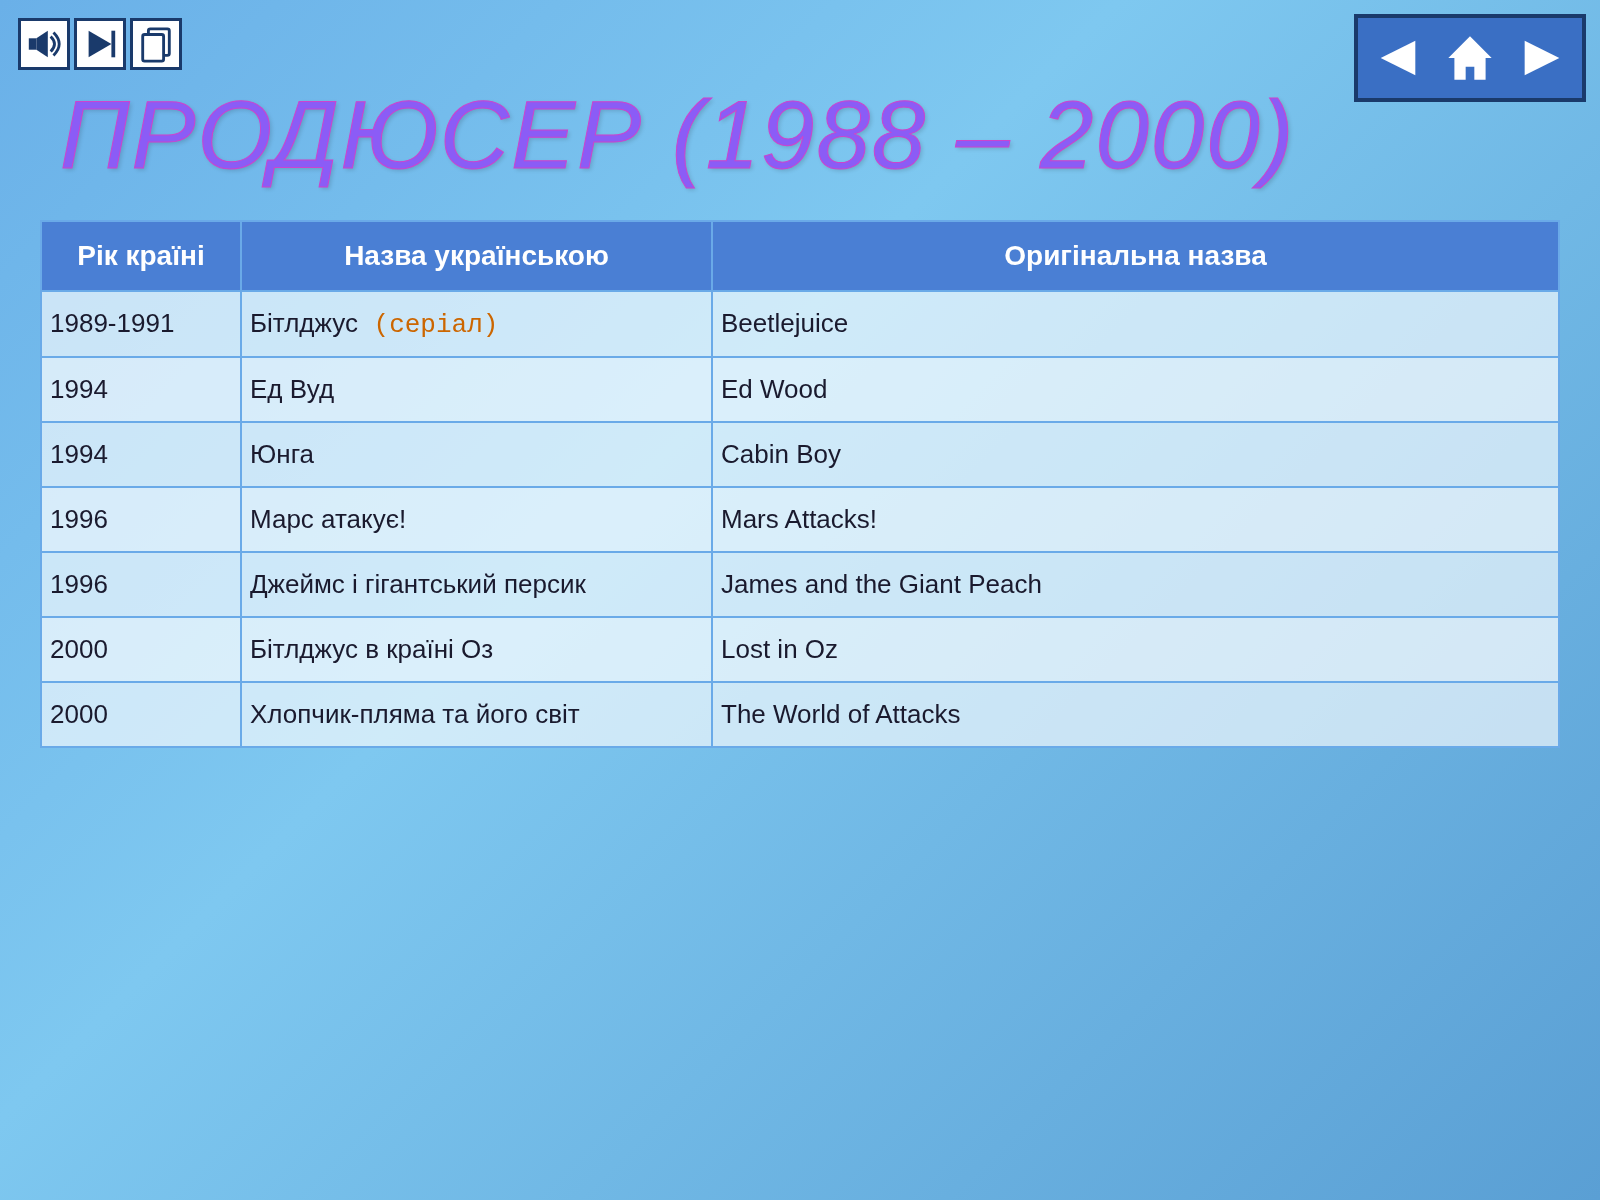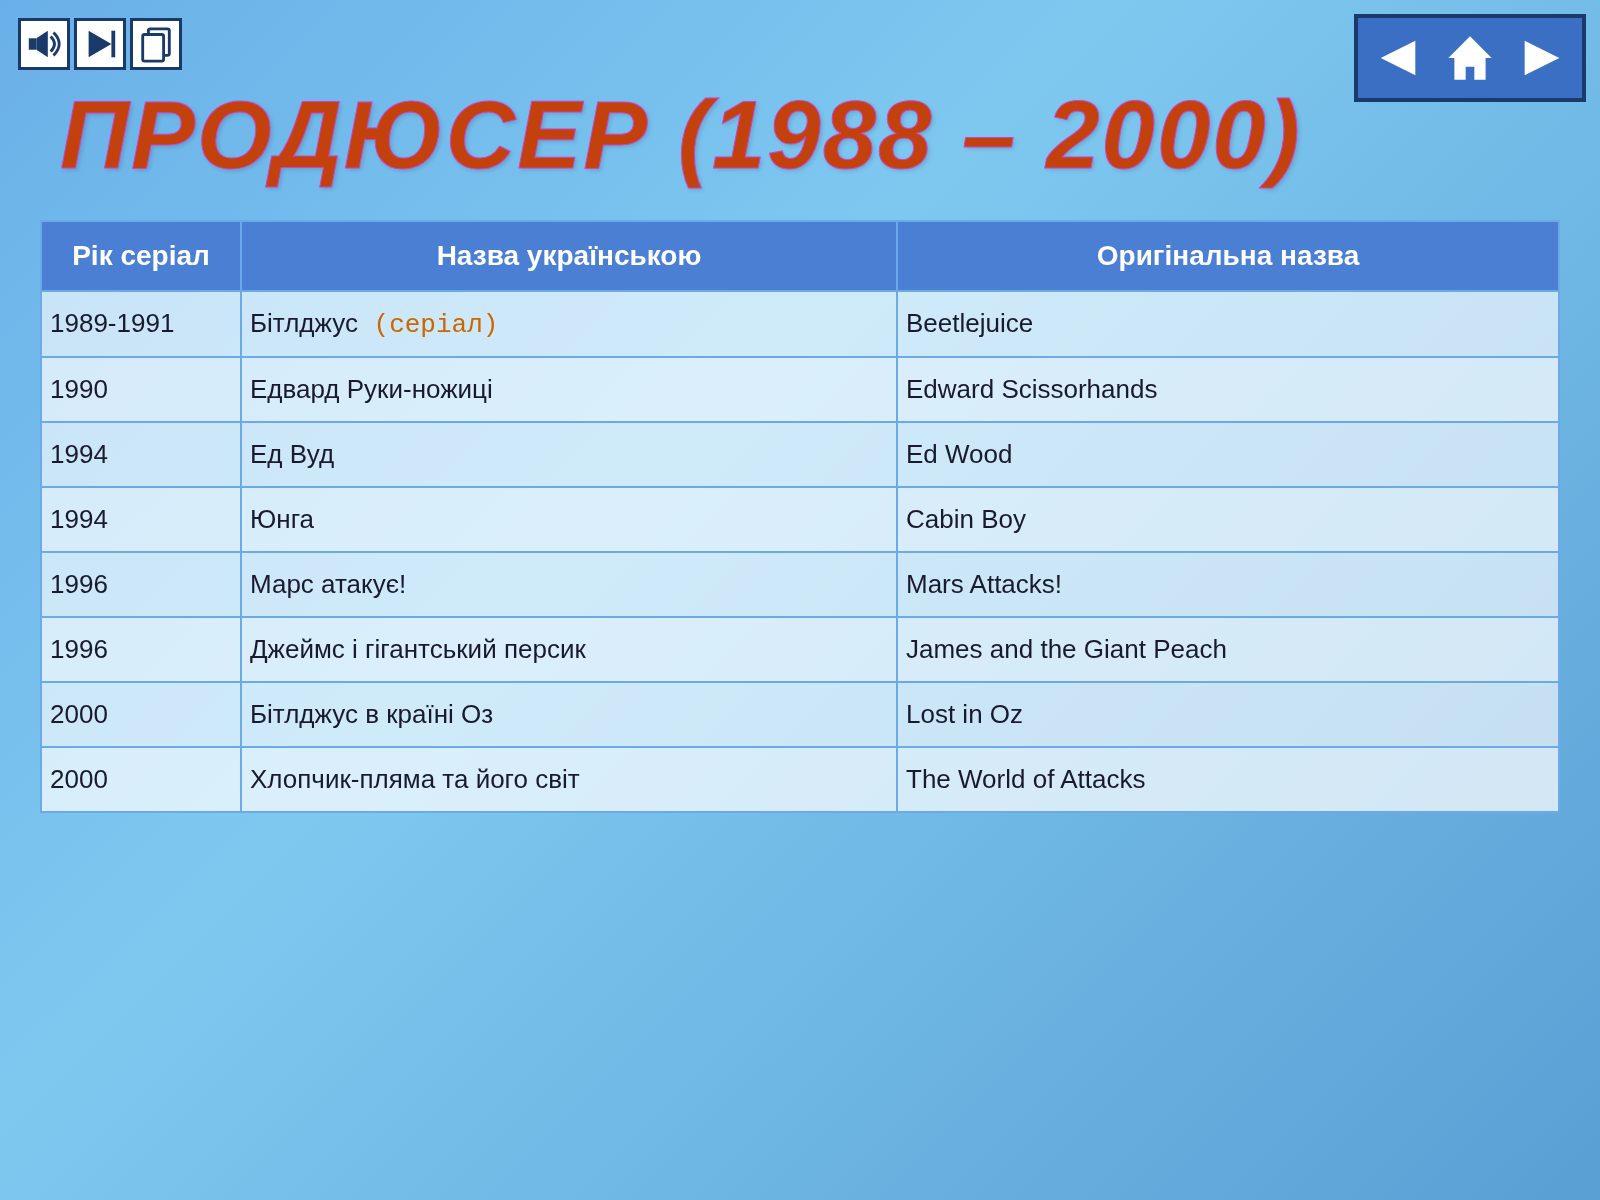--- a/index.html
+++ b/index.html
@@ -61,22 +61,22 @@
       width: 52px;
       height: 52px;
     }
 
     
     .page-title {
       position: absolute;
       top: 80px;
       left: 60px;
       font-size: 96px;
-      font-weight: bold;
-      color: #c2410c;
+      font-weight: normal;
+      color: #8b5cf6;
       font-style: italic;
       font-family: Arial, sans-serif;
       letter-spacing: 2px;
       text-shadow: 2px 2px 4px rgba(0,0,0,0.15);
       -webkit-text-stroke: 1px #cc44cc;
     }
 
     
     .table-container {
       position: absolute;
@@ -115,21 +115,21 @@
       background: rgba(255,255,255,0.65);
     }
 
     .serial-text {
       color: #cc6600;
       font-size: 26px;
       font-family: Liberation Mono, monospace;
     }
 
     .col-year { width: 200px; }
-    .col-ua { width: 656px; }
+    .col-ua { width: 471px; }
     .col-orig { width: auto; }
   </style>
 </head>
 <body>
 
 <div class="top-left-icons">
   <div class="icon-box">
     <svg viewBox="0 0 40 40" width="38" height="38">
       <rect x="4" y="14" width="8" height="12" fill="#1a3a6b"></rect>
       <polygon points="12,14 24,6 24,34 12,26" fill="#1a3a6b"></polygon>
@@ -168,37 +168,32 @@
     </svg>
   </button>
 </div>
 
 <h1 class="page-title">ПРОДЮСЕР (1988 – 2000)</h1>
 
 <div class="table-container">
   <table>
     <thead>
       <tr>
-        <th class="col-year">Рік серіал</th>
+        <th class="col-year">Рік країні</th>
         <th class="col-ua">Назва українською</th>
         <th class="col-orig">Оригінальна назва</th>
       </tr>
     </thead>
     <tbody id="table-body">
     <tr>
           <td>1989-1991</td>
           <td><span>Бітлджус</span><span class="serial-text"> (серіал)</span></td>
           <td>Beetlejuice</td>
         </tr>
         <tr>
-          <td>1990</td>
-          <td>Едвард Руки-ножиці</td>
-          <td>Edward Scissorhands</td>
-        </tr>
-        <tr>
           <td>1994</td>
           <td>Ед Вуд</td>
           <td>Ed Wood</td>
         </tr>
         <tr>
           <td>1994</td>
           <td>Юнга</td>
           <td>Cabin Boy</td>
         </tr>
         <tr>

